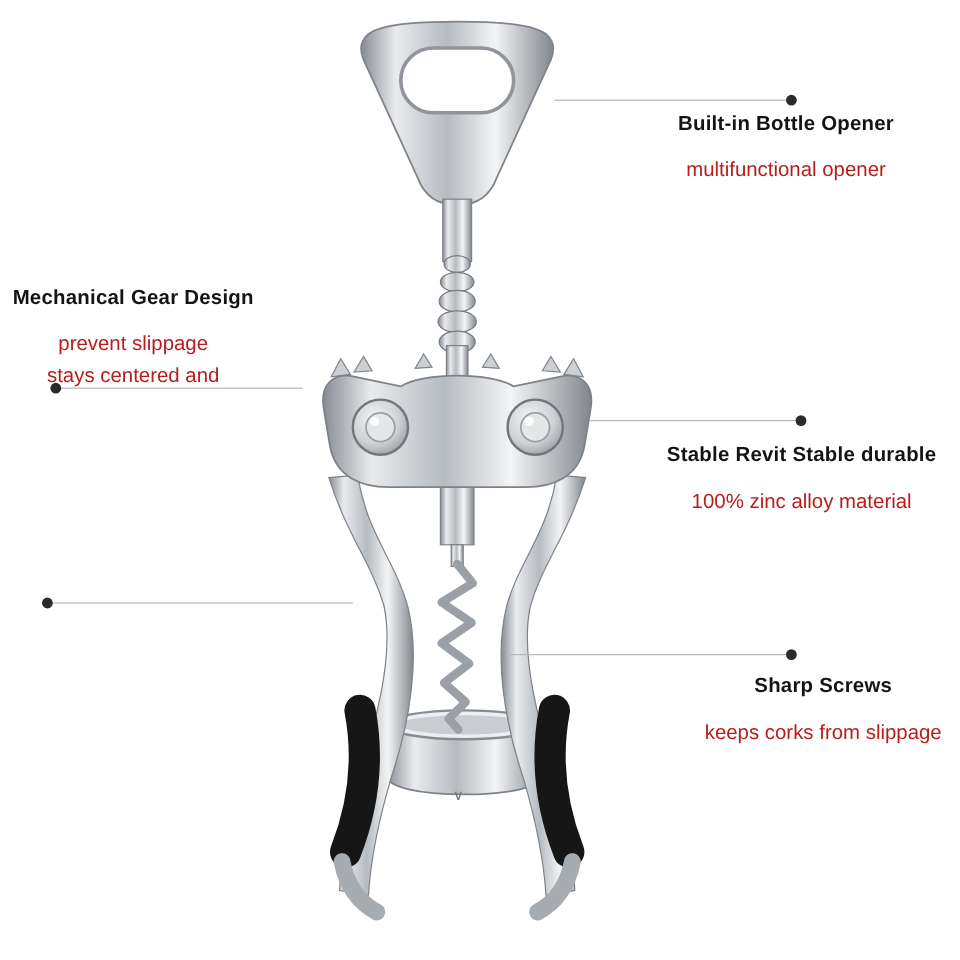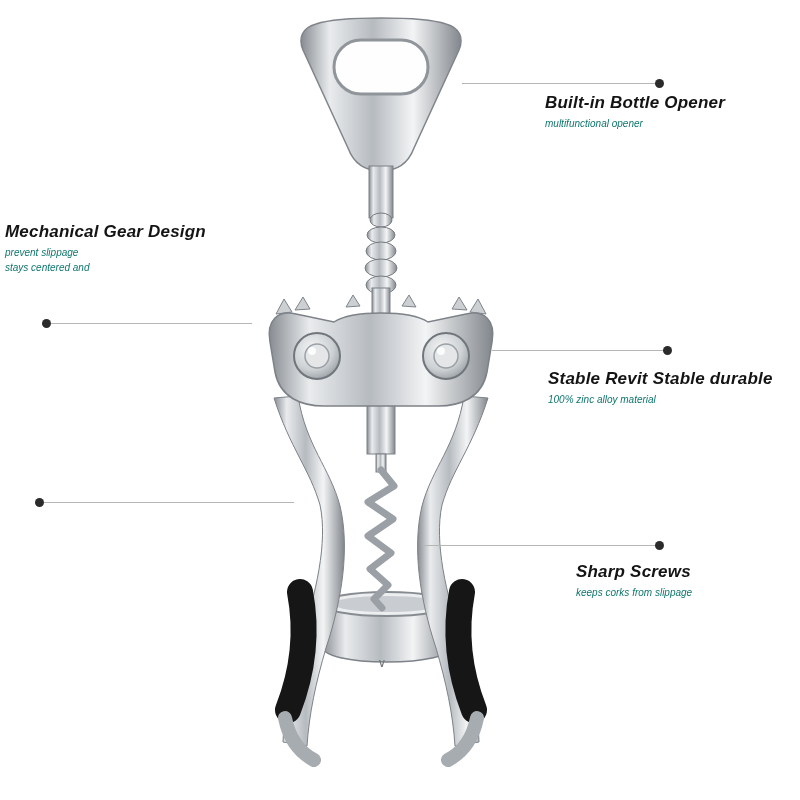--- a/index.html
+++ b/index.html
@@ -1,23 +1,23 @@
 <!DOCTYPE html>
 <html><head>
 <meta charset="utf-8">
 <style>
   html,body{margin:0;padding:0;background:#fff;}
   .page{
     position:relative;width:800px;height:800px;background:#ffffff;
     font-family:"Liberation Sans",sans-serif;overflow:hidden;
   }
   .illustration{position:absolute;left:0;top:0;width:800px;height:800px;}
-  .callout{position:absolute;text-align:left;font-style:italic;}
+  .callout{position:absolute;text-align:center;}
   .callout-title{font-size:17px;font-weight:700;color:#141414;white-space:nowrap;letter-spacing:.2px;}
-  .callout-sub{font-size:10px;color:#0f766e;line-height:1.5;margin-top:3px;}
+  .callout-sub{font-size:17px;color:#b91c1c;line-height:1.5;margin-top:16px;}
   .callout-line{position:absolute;height:1px;background:#b6b6b6;}
   .callout-dot{position:absolute;width:9px;height:9px;border-radius:50%;background:#2b2b2b;}
   .center-mark{position:absolute;left:370px;top:656px;width:24px;text-align:center;
     color:#6f7479;font-size:12px;}
 </style>
 </head>
 <body>
 
 <div class="page">
 
@@ -119,21 +119,21 @@
   <div class="callout-line" style="left:422px;top:545px;width:234px;"></div>
   <div class="callout-dot" style="left:655px;top:541px;"></div>
 
   <div class="callout" style="left:545px;top:93px;width:220px;">
     <div class="callout-title">Built-in Bottle Opener</div>
     <div class="callout-sub">
       <div>multifunctional opener</div>
     </div>
   </div>
 
-  <div class="callout" style="left:5px;top:222px;width:212px;">
+  <div class="callout" style="left:5px;top:238px;width:212px;">
     <div class="callout-title">Mechanical Gear Design</div>
     <div class="callout-sub">
       <div>prevent slippage</div>
       <div>stays centered and</div>
     </div>
   </div>
 
   <div class="callout" style="left:548px;top:369px;width:240px;">
     <div class="callout-title">Stable Revit Stable  durable</div>
     <div class="callout-sub">

